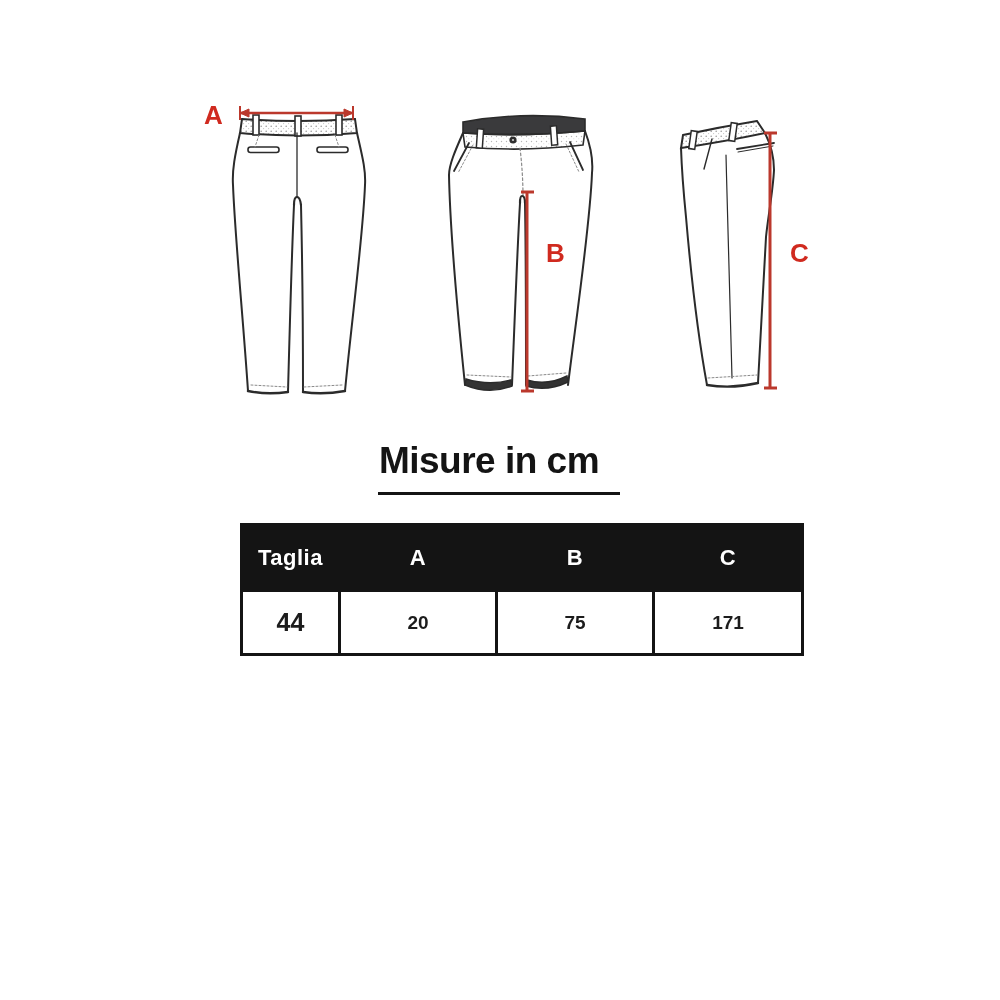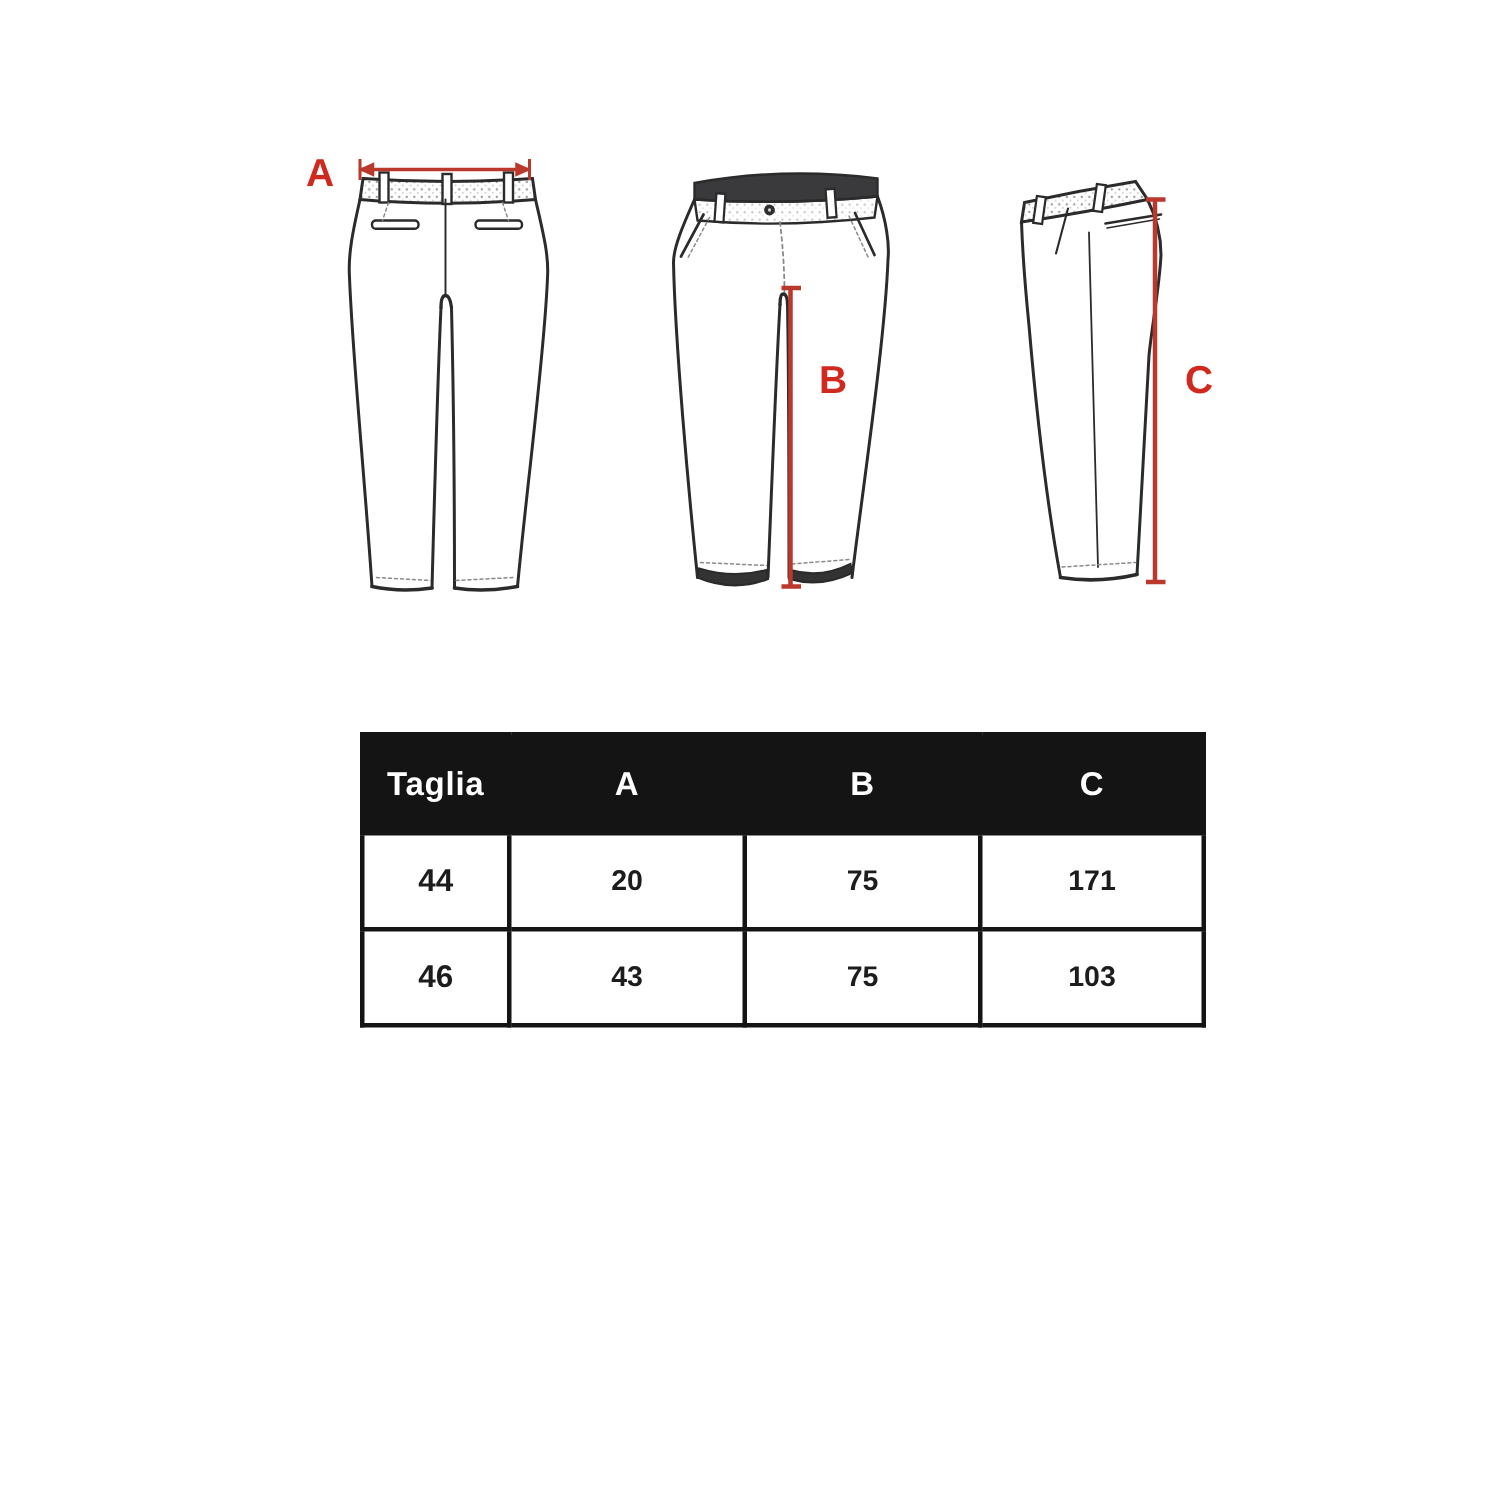--- a/index.html
+++ b/index.html
@@ -23,34 +23,34 @@
   .section-title {
     position:absolute; top:440px; left:0; width:978px; text-align:center;
     font-size:37px; font-weight:800; color:#141414; letter-spacing:-0.5px;
   }
   .title-underline {
     position:absolute; left:378px; top:492px; width:242px; height:3px;
     background:#141414;
   }
 
   table.size-table {
-    position:absolute; left:240px; top:488px; width:561px;
+    position:absolute; left:240px; top:523px; width:561px;
     border-collapse:collapse; table-layout:fixed;
   }
   table.size-table th {
     background:#141414; color:#ffffff; height:61px; font-size:22px;
     font-weight:800; text-align:center; vertical-align:middle;
     border:3px solid #141414; letter-spacing:0.5px;
   }
   table.size-table td {
     background:#ffffff; color:#1c1c1c; height:59px; font-size:19px;
     font-weight:800; text-align:center; vertical-align:middle;
     border:3px solid #141414;
   }
-  table.size-table td.size-col { font-size:21px; }
+  table.size-table td.size-col { font-size:25px; }
 </style>
 </head>
 <body>
 
 <div class="canvas">
 
   <svg class="illo illo-back" width="190" height="330" viewBox="0 0 190 330">
     <defs>
       <pattern id="dotsA" width="5" height="5" patternUnits="userSpaceOnUse">
         <circle cx="1.2" cy="1.2" r="0.8" fill="#9a9a9a"></circle>
@@ -171,20 +171,21 @@
       <path d="M110,48 L110,303"></path>
       <path d="M104,48 L117,48"></path>
       <path d="M104,303 L117,303"></path>
     </g>
   </svg>
 
   <span class="measure-label label-a">A</span>
   <span class="measure-label label-b">B</span>
   <span class="measure-label label-c">C</span>
 
+  <div class="section-title">Misure in cm</div>
   <div class="title-underline"></div>
 
   <table class="size-table">
     <colgroup>
       <col style="width:98px">
         <col style="width:157px">
         <col style="width:157px">
         <col style="width:149px">
     </colgroup>
     <thead>
@@ -195,22 +196,16 @@
         <th>C</th>
       </tr>
     </thead>
     <tbody>
       <tr>
         <td class="size-col">44</td>
         <td>20</td>
         <td>75</td>
         <td>171</td>
       </tr>
-      <tr>
-        <td class="size-col">46</td>
-        <td>43</td>
-        <td>75</td>
-        <td>103</td>
-      </tr>
     </tbody>
   </table>
 
 </div>
 
 </body></html>

